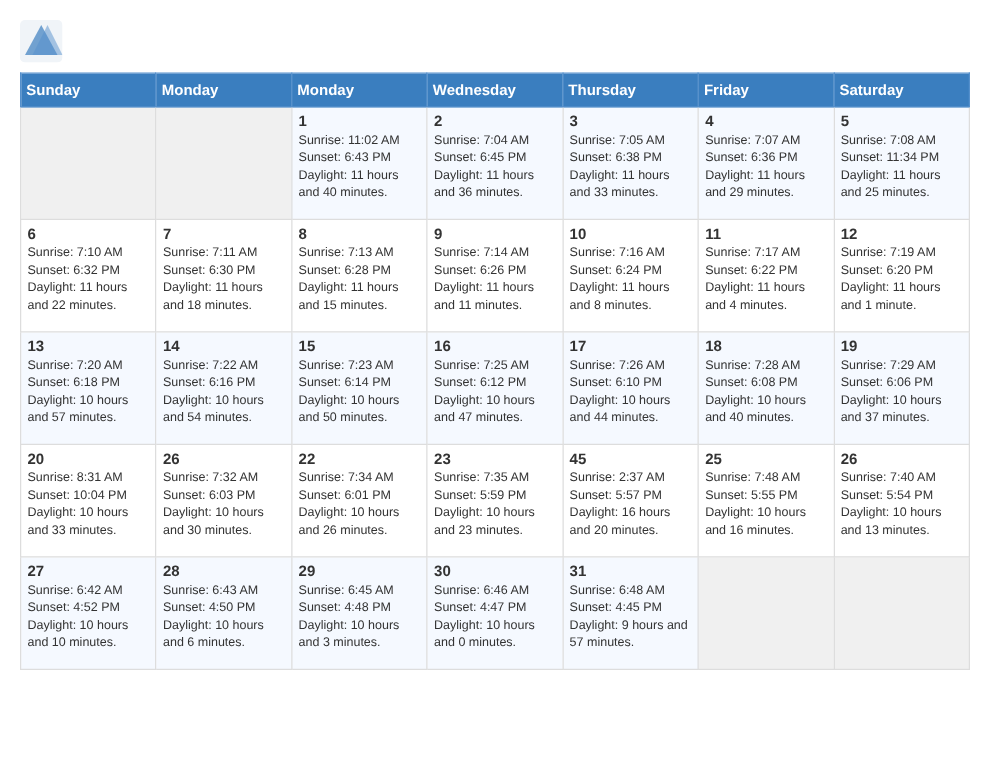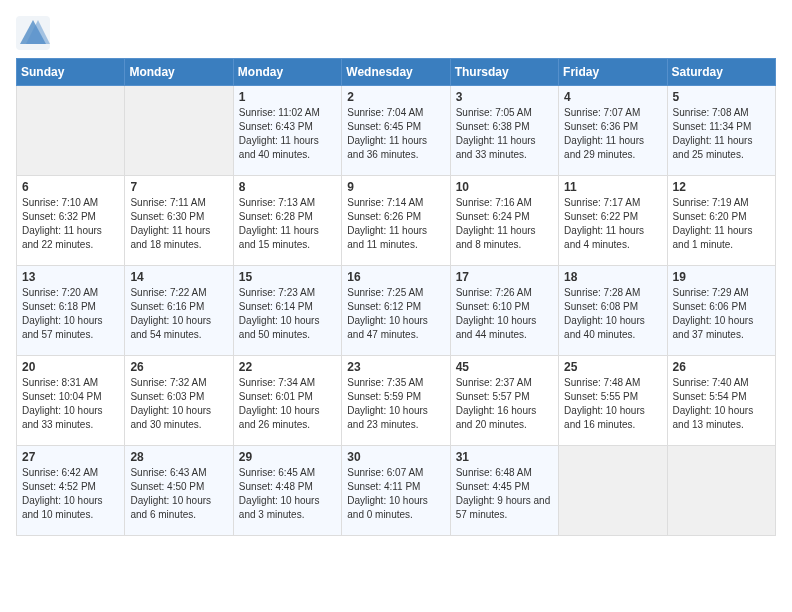--- a/index.html
+++ b/index.html
@@ -347,22 +347,22 @@
           <span class="day-number">29</span>
 <div class="day-info">
   <span>Sunrise: 6:45 AM</span><br>
   <span>Sunset: 4:48 PM</span><br>
   <span>Daylight: 10 hours and 3 minutes.</span>
 </div>
         </td>
         <td>
           <span class="day-number">30</span>
 <div class="day-info">
-  <span>Sunrise: 6:07 AM</span><br>
-  <span>Sunset: 4:11 PM</span><br>
+  <span>Sunrise: 6:46 AM</span><br>
+  <span>Sunset: 4:47 PM</span><br>
   <span>Daylight: 10 hours and 0 minutes.</span>
 </div>
         </td>
         <td>
           <span class="day-number">31</span>
 <div class="day-info">
   <span>Sunrise: 6:48 AM</span><br>
   <span>Sunset: 4:45 PM</span><br>
   <span>Daylight: 9 hours and 57 minutes.</span>
 </div>

